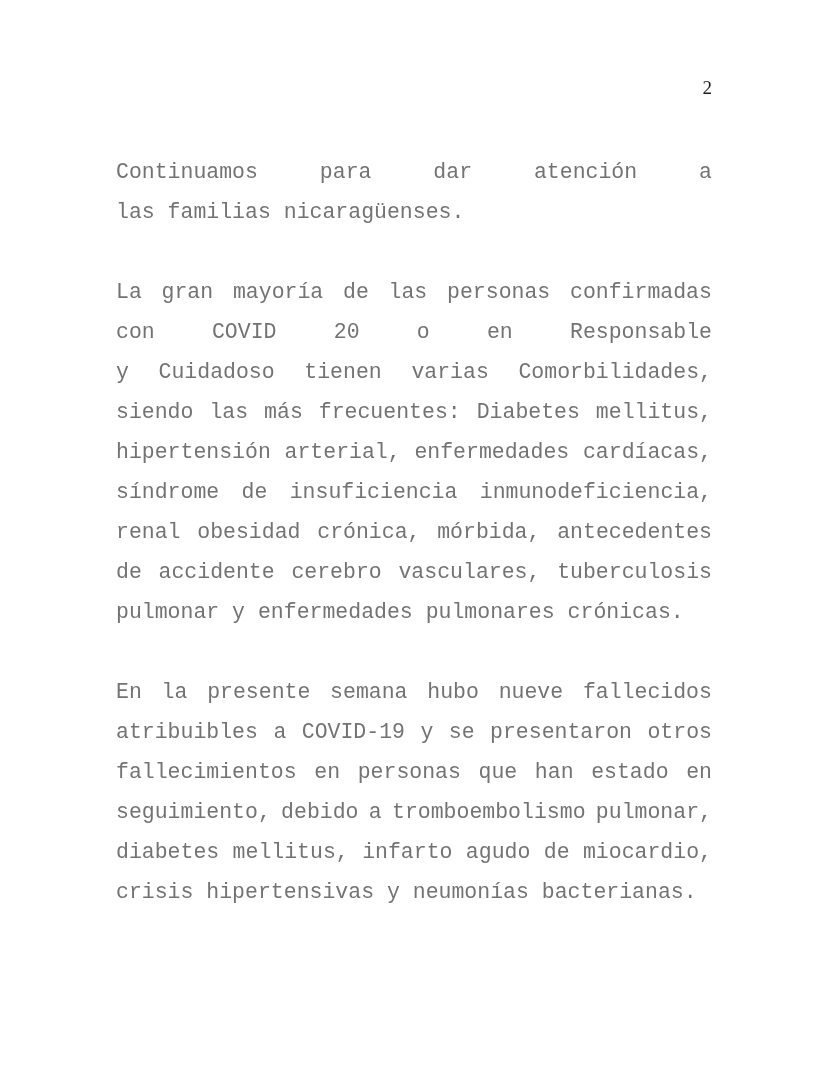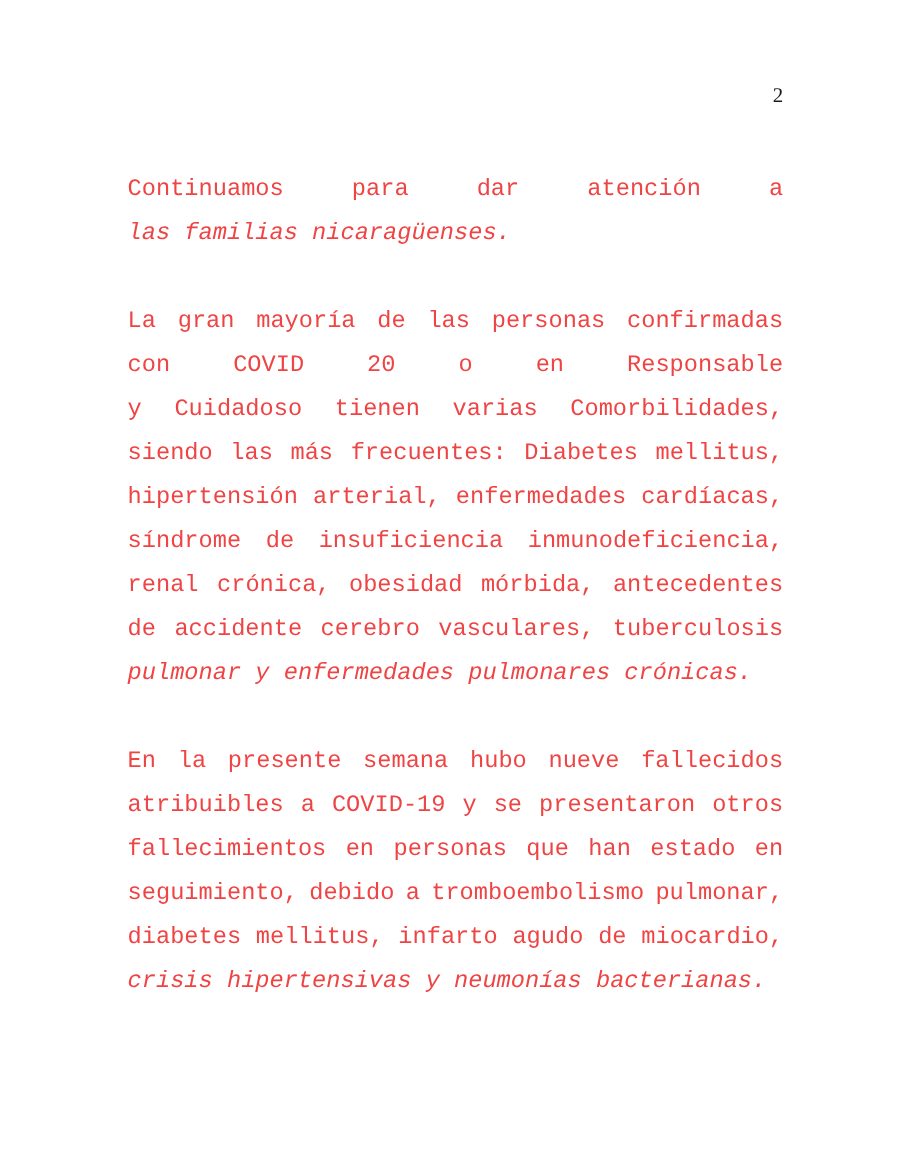--- a/index.html
+++ b/index.html
@@ -46,29 +46,28 @@
   }
 
   
   .line {
     display: flex;
     justify-content: space-between;
     height: 40px;
     line-height: 40px;
     font-size: 21.5px;
     letter-spacing: 0px;
-    color: #ef4444;
+    color: #737373;
     white-space: pre;
     overflow: visible;
   }
 
   
   .line.flush {
     display: block;
-    font-style: italic;
   }
 
   .line > span {
     display: inline-block;
   }
 </style>
 </head>
 <body>
 
 <div class="page">
@@ -80,21 +79,21 @@
         <div class="line"><span>Continuamos</span><span>para</span><span>dar</span><span>atención</span><span>a</span></div>
         <div class="line flush">las familias nicaragüenses.</div>
       </div>
       <div class="para">
         <div class="line"><span>La</span><span>gran</span><span>mayoría</span><span>de</span><span>las</span><span>personas</span><span>confirmadas</span></div>
         <div class="line"><span>con</span><span>COVID</span><span>20</span><span>o</span><span>en</span><span>Responsable</span></div>
         <div class="line"><span>y</span><span>Cuidadoso</span><span>tienen</span><span>varias</span><span>Comorbilidades,</span></div>
         <div class="line"><span>siendo</span><span>las</span><span>más</span><span>frecuentes:</span><span>Diabetes</span><span>mellitus,</span></div>
         <div class="line"><span>hipertensión</span><span>arterial,</span><span>enfermedades</span><span>cardíacas,</span></div>
         <div class="line"><span>síndrome</span><span>de</span><span>insuficiencia</span><span>inmunodeficiencia,</span></div>
-        <div class="line"><span>renal</span><span>crónica,</span><span>obesidad</span><span>mórbida,</span><span>antecedentes</span></div>
+        <div class="line"><span>renal</span><span>obesidad</span><span>crónica,</span><span>mórbida,</span><span>antecedentes</span></div>
         <div class="line"><span>de</span><span>accidente</span><span>cerebro</span><span>vasculares,</span><span>tuberculosis</span></div>
         <div class="line flush">pulmonar y enfermedades pulmonares crónicas.</div>
       </div>
       <div class="para">
         <div class="line"><span>En</span><span>la</span><span>presente</span><span>semana</span><span>hubo</span><span>nueve</span><span>fallecidos</span></div>
         <div class="line"><span>atribuibles</span><span>a</span><span>COVID-19</span><span>y</span><span>se</span><span>presentaron</span><span>otros</span></div>
         <div class="line"><span>fallecimientos</span><span>en</span><span>personas</span><span>que</span><span>han</span><span>estado</span><span>en</span></div>
         <div class="line"><span>seguimiento,</span><span>debido</span><span>a</span><span>tromboembolismo</span><span>pulmonar,</span></div>
         <div class="line"><span>diabetes</span><span>mellitus,</span><span>infarto</span><span>agudo</span><span>de</span><span>miocardio,</span></div>
         <div class="line flush">crisis hipertensivas y neumonías bacterianas.</div>

